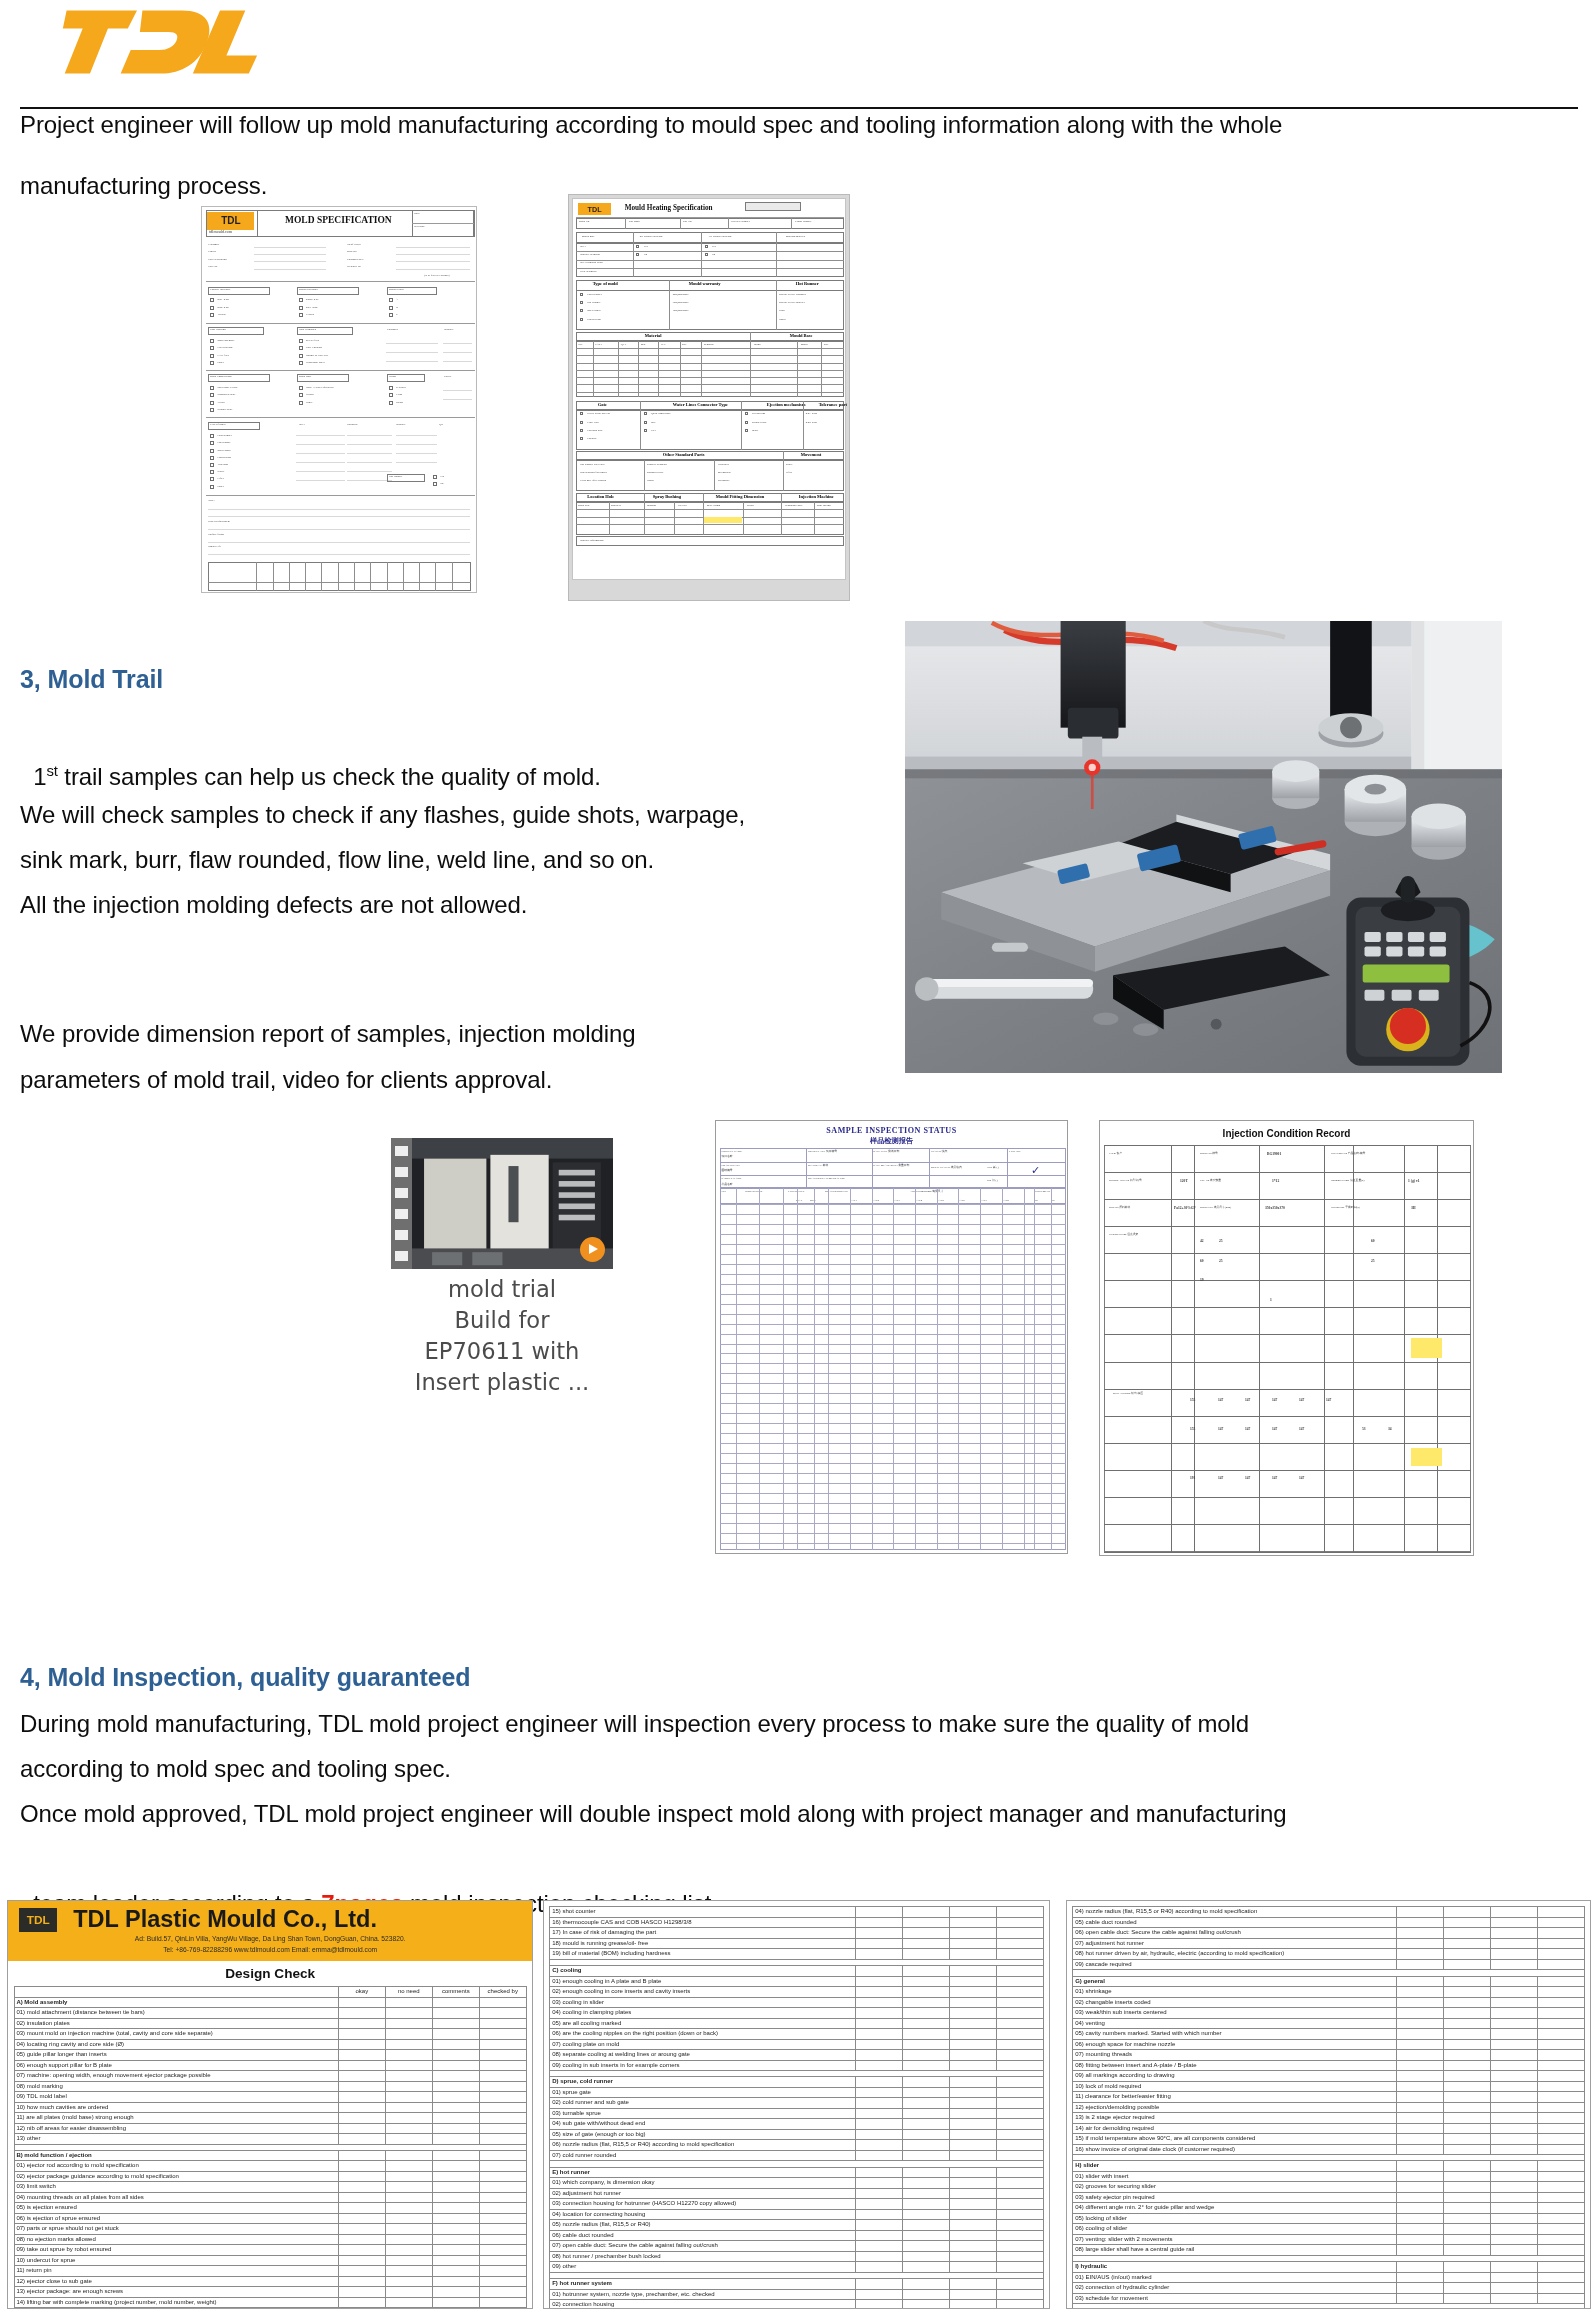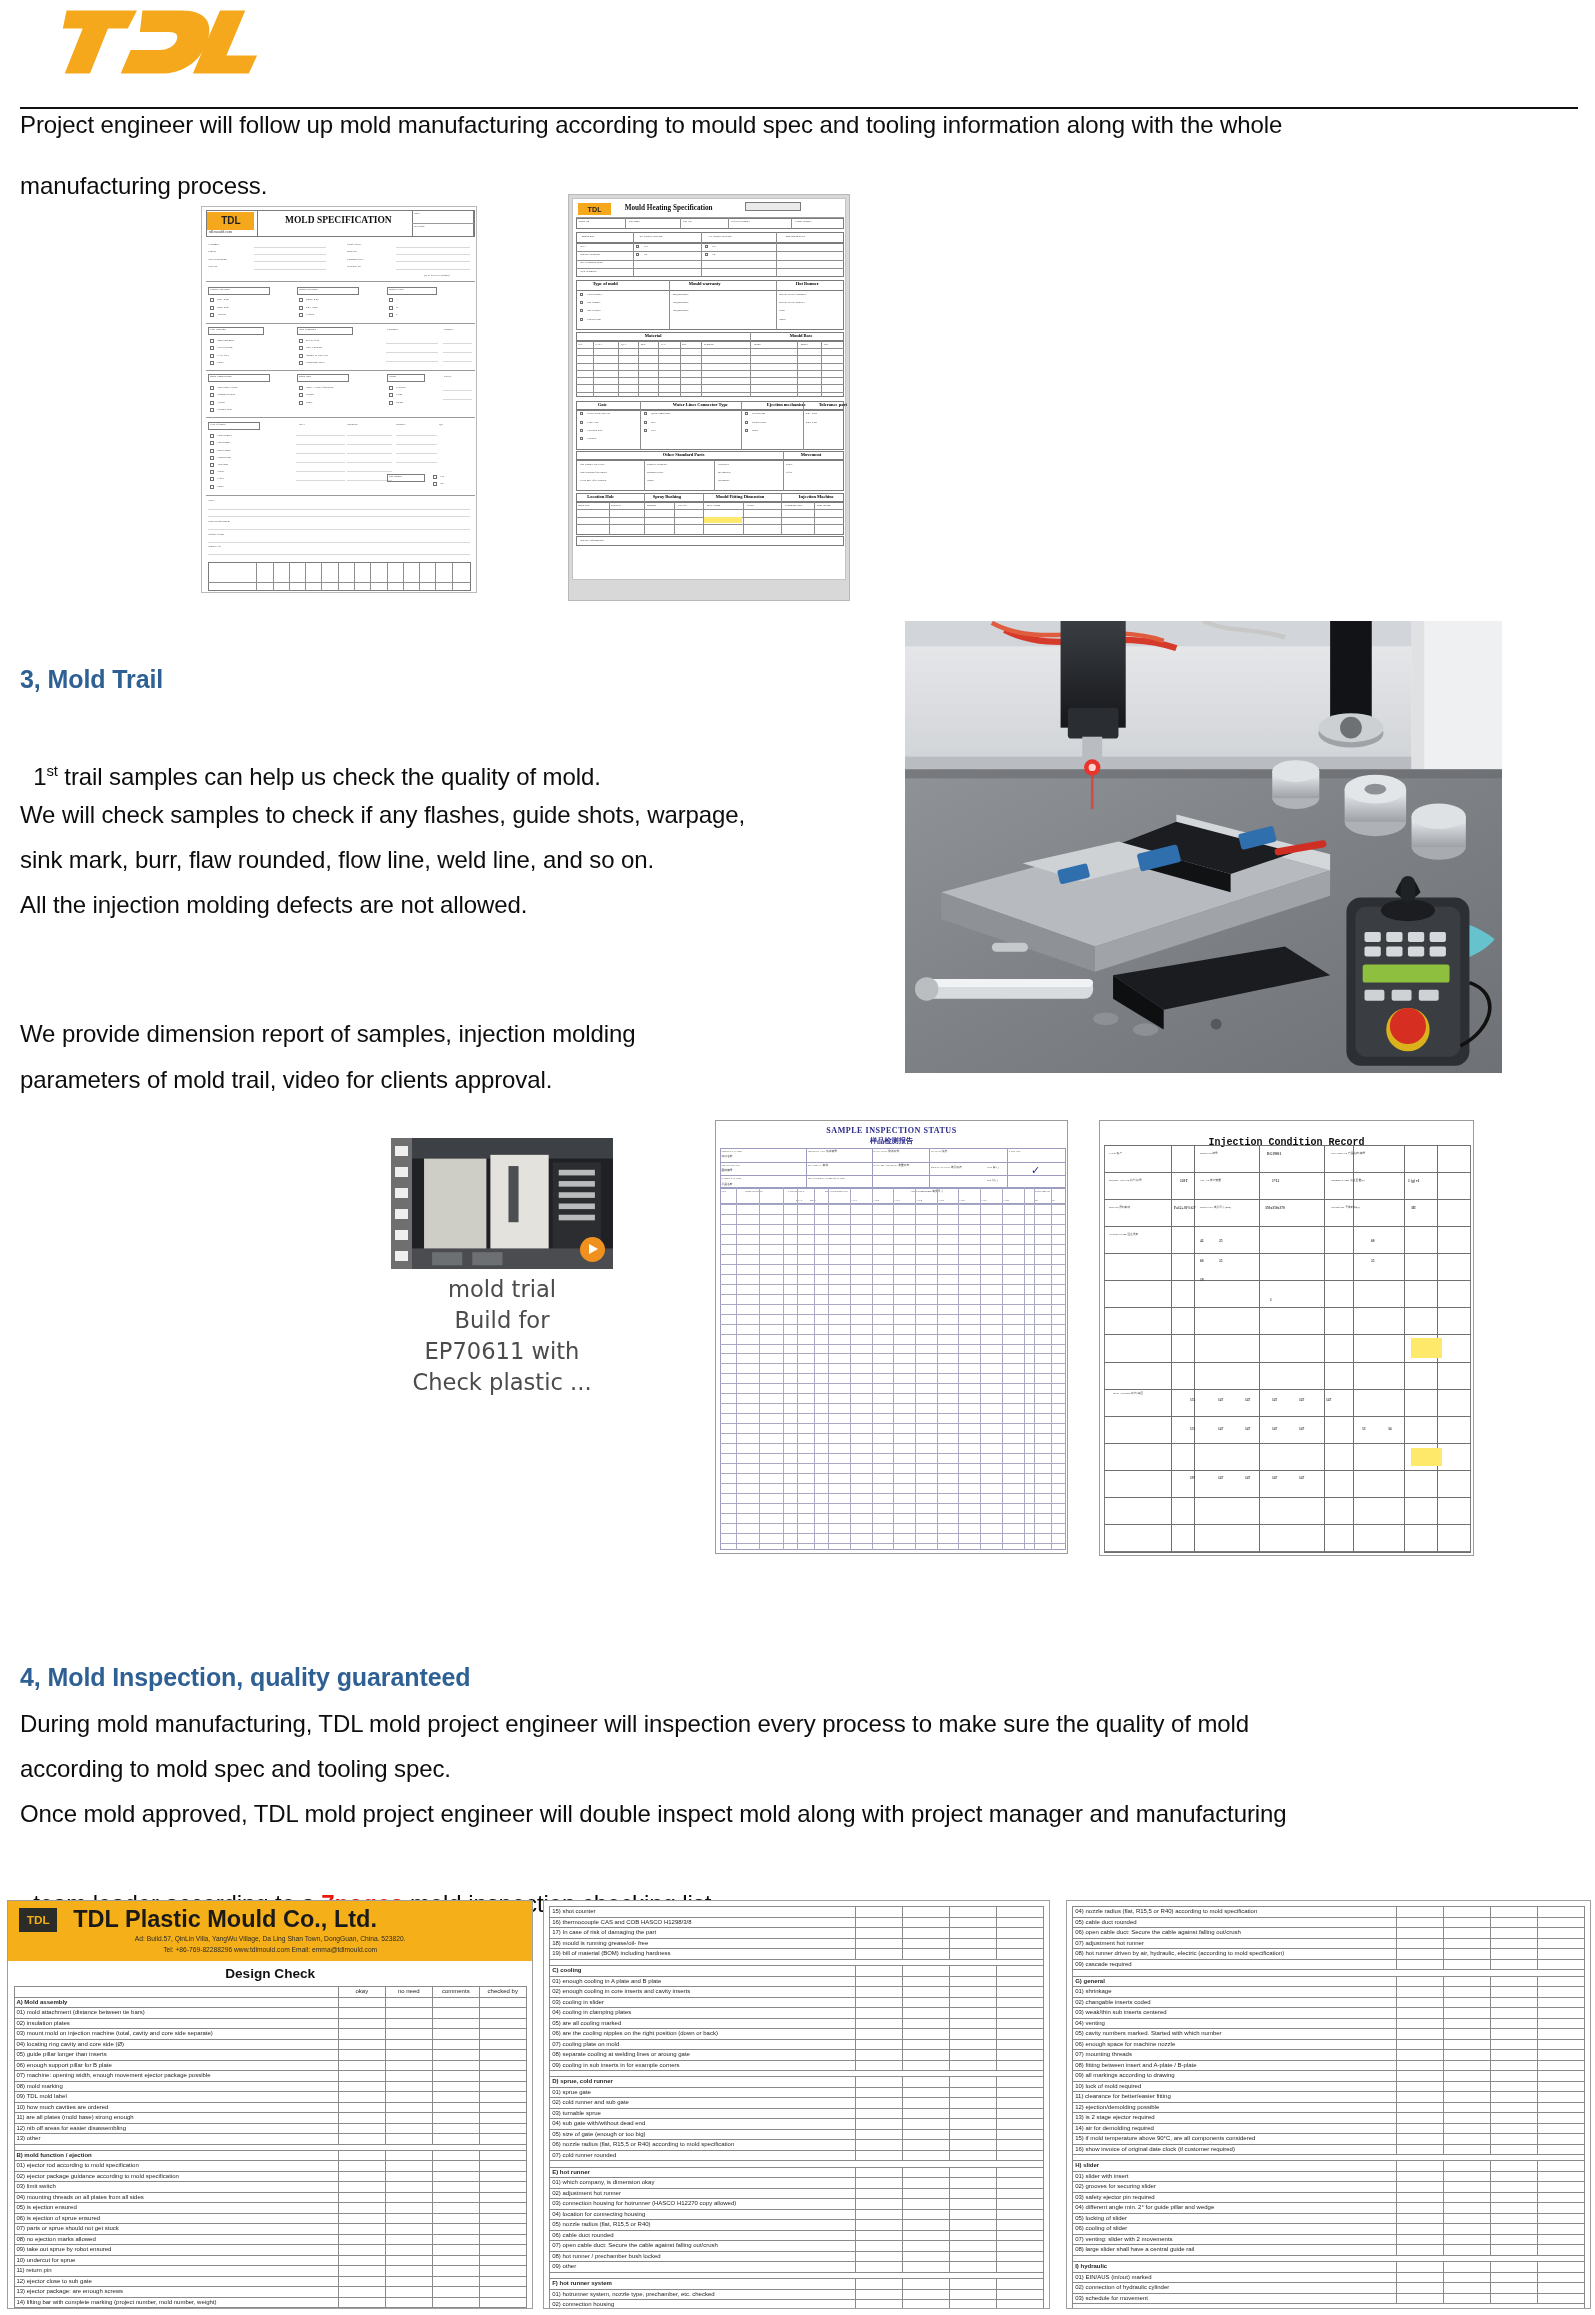--- a/index.html
+++ b/index.html
@@ -751,21 +751,21 @@
         <rect x="60" y="122" width="30" height="14" fill="#6d7073"></rect>
       </svg>
     </div>
   </div>
   <div class="play-btn"></div>
 </div>
 <div class="vid-caption" style="left:391px; top:1274px; width:222px;">
   <div>mold trial</div>
   <div>Build for</div>
   <div>EP70611 with</div>
-  <div>Check plastic ...</div>
+  <div>Insert plastic ...</div>
 </div>
 
 <div class="rep scan" style="left:715px; top:1120px; width:353px; height:434px;">
   <div class="rep-title" style="top:4.5px; font-size:8.1px; letter-spacing:0.5px;">SAMPLE INSPECTION STATUS</div>
   <div class="rep-title" style="top:15.4px; font-size:7.2px; font-family:'DejaVu Sans',sans-serif;">样品检测报告</div>
 
   <div class="fbox" style="left:3.6px; top:27px; width:346px; height:40px; border-color:#9c9cc0;"></div>
   <div class="grid-line grid-v" style="left:90px; top:27px; height:40px; background:#9c9cc0;"></div>
   <div class="grid-line grid-v" style="left:156px; top:27px; height:40px; background:#9c9cc0;"></div>
   <div class="grid-line grid-v" style="left:213px; top:27px; height:40px; background:#9c9cc0;"></div>
@@ -863,21 +863,21 @@
       <div class="grid-line grid-v" style="left:242px; top:67px; height:362px; background:#a9a9c4;"></div>
       <div class="grid-line grid-v" style="left:264px; top:67px; height:362px; background:#a9a9c4;"></div>
       <div class="grid-line grid-v" style="left:286px; top:67px; height:362px; background:#a9a9c4;"></div>
       <div class="grid-line grid-v" style="left:308px; top:67px; height:362px; background:#a9a9c4;"></div>
       <div class="grid-line grid-v" style="left:318px; top:67px; height:362px; background:#a9a9c4;"></div>
       <div class="grid-line grid-v" style="left:335px; top:67px; height:362px; background:#a9a9c4;"></div>
     </div>
 </div>
 
 <div class="rep scan" style="left:1099px; top:1120px; width:375px; height:436px;">
-  <div class="rep-title" style="top:16px; font-size:10px; font-family:Liberation Mono, monospace; color:#111;">Injection Condition Record</div>
+  <div class="rep-title" style="top:7px; font-size:10px; font-family:Liberation Sans, sans-serif; color:#111;">Injection Condition Record</div>
   <div id="inj-grid">
       <div class="fbox" style="left:3.6px; top:23.5px; width:367px; height:407px;"></div>
       <div class="grid-line grid-h" style="left:3.6px; top:23.5px; width:367px; background:#6f6f6f;"></div>
       <div class="grid-line grid-h" style="left:3.6px; top:51px; width:367px; background:#6f6f6f;"></div>
       <div class="grid-line grid-h" style="left:3.6px; top:78px; width:367px; background:#6f6f6f;"></div>
       <div class="grid-line grid-h" style="left:3.6px; top:105px; width:367px; background:#6f6f6f;"></div>
       <div class="grid-line grid-h" style="left:3.6px; top:132px; width:367px; background:#6f6f6f;"></div>
       <div class="grid-line grid-h" style="left:3.6px; top:159px; width:367px; background:#6f6f6f;"></div>
       <div class="grid-line grid-h" style="left:3.6px; top:186px; width:367px; background:#6f6f6f;"></div>
       <div class="grid-line grid-h" style="left:3.6px; top:213px; width:367px; background:#6f6f6f;"></div>

